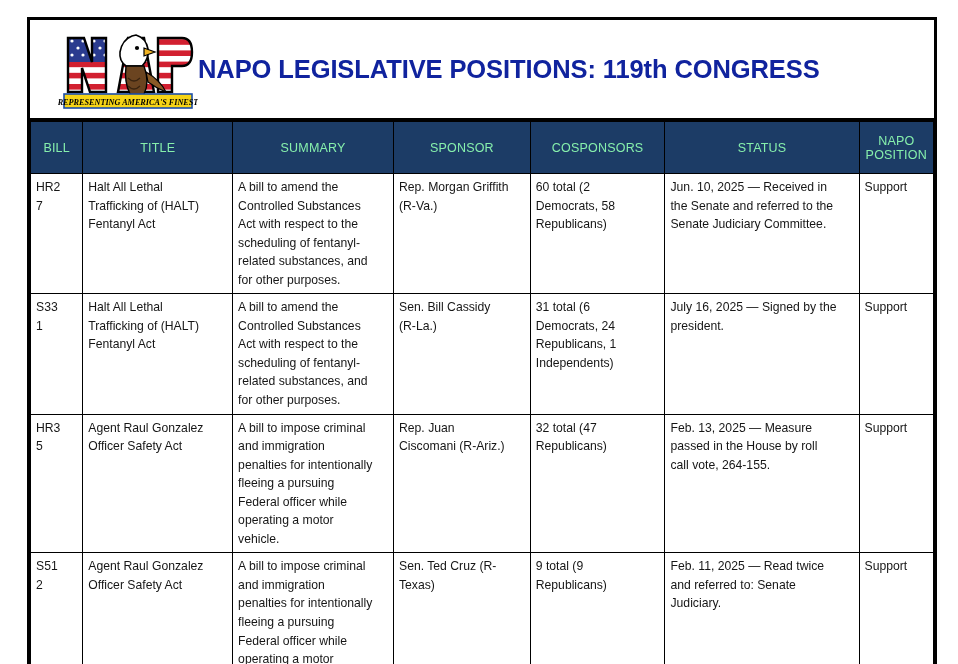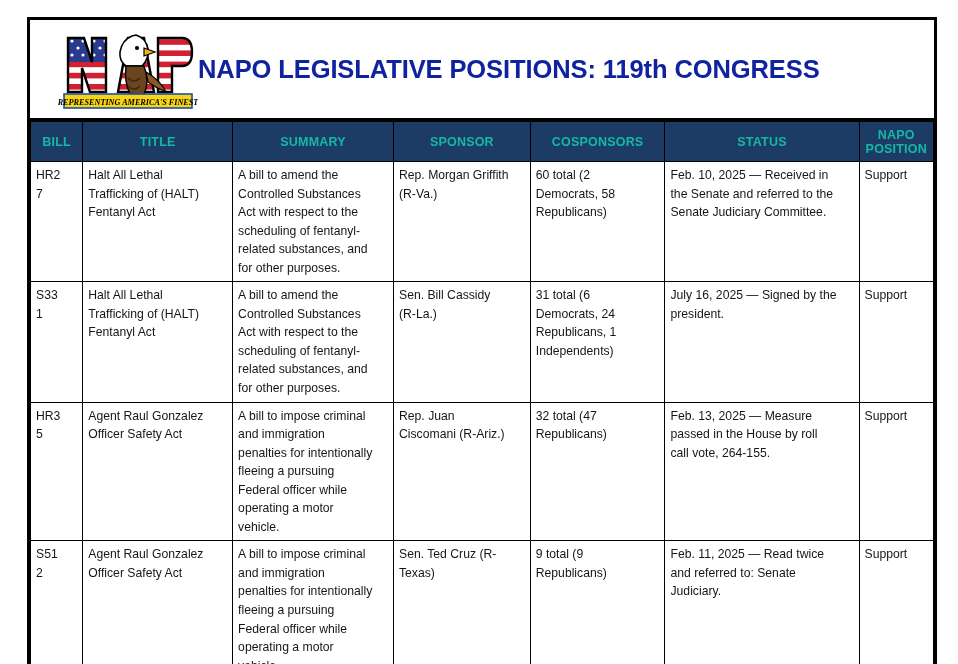--- a/index.html
+++ b/index.html
@@ -67,26 +67,26 @@
     table-layout: fixed;
   }
   table.positions th,
   table.positions td {
     border: 1.5px solid #000000;
     vertical-align: top;
     box-sizing: border-box;
   }
   table.positions thead th {
     background: #1c3c66;
-    color: #14b8a6;
+    color: #86efac;
     font-size: 12.5px;
-    font-weight: bold;
+    font-weight: normal;
     text-align: center;
     vertical-align: middle;
-    height: 40px;
+    height: 52px;
     padding: 2px 3px;
     letter-spacing: 0.2px;
     line-height: 1.12;
   }
   table.positions tbody td {
     background: #ffffff;
     color: #161616;
     font-size: 12.2px;
     line-height: 1.52;
     padding: 4px 20px 4px 5px;
@@ -201,21 +201,21 @@
         <th>NAPO POSITION</th>
       </tr>
     </thead>
     <tbody>
       <tr class="row-h1">
         <td>HR27</td>
         <td>Halt All Lethal Trafficking of (HALT) Fentanyl Act</td>
         <td>A bill to amend the Controlled Substances Act with respect to the scheduling of fentanyl-related substances, and for other purposes.</td>
         <td>Rep. Morgan Griffith (R-Va.)</td>
         <td>60 total (2 Democrats, 58 Republicans)</td>
-        <td>Feb. 10, 2025 — Received in the Senate and referred to the Senate Judiciary Committee.</td>
+        <td>Jun. 10, 2025 — Received in the Senate and referred to the Senate Judiciary Committee.</td>
         <td>Support</td>
       </tr>
       <tr class="row-h2">
         <td>S331</td>
         <td>Halt All Lethal Trafficking of (HALT) Fentanyl Act</td>
         <td>A bill to amend the Controlled Substances Act with respect to the scheduling of fentanyl-related substances, and for other purposes.</td>
         <td>Sen. Bill Cassidy (R-La.)</td>
         <td>31 total (6 Democrats, 24 Republicans, 1 Independents)</td>
         <td>July 16, 2025 — Signed by the president.</td>
         <td>Support</td>

